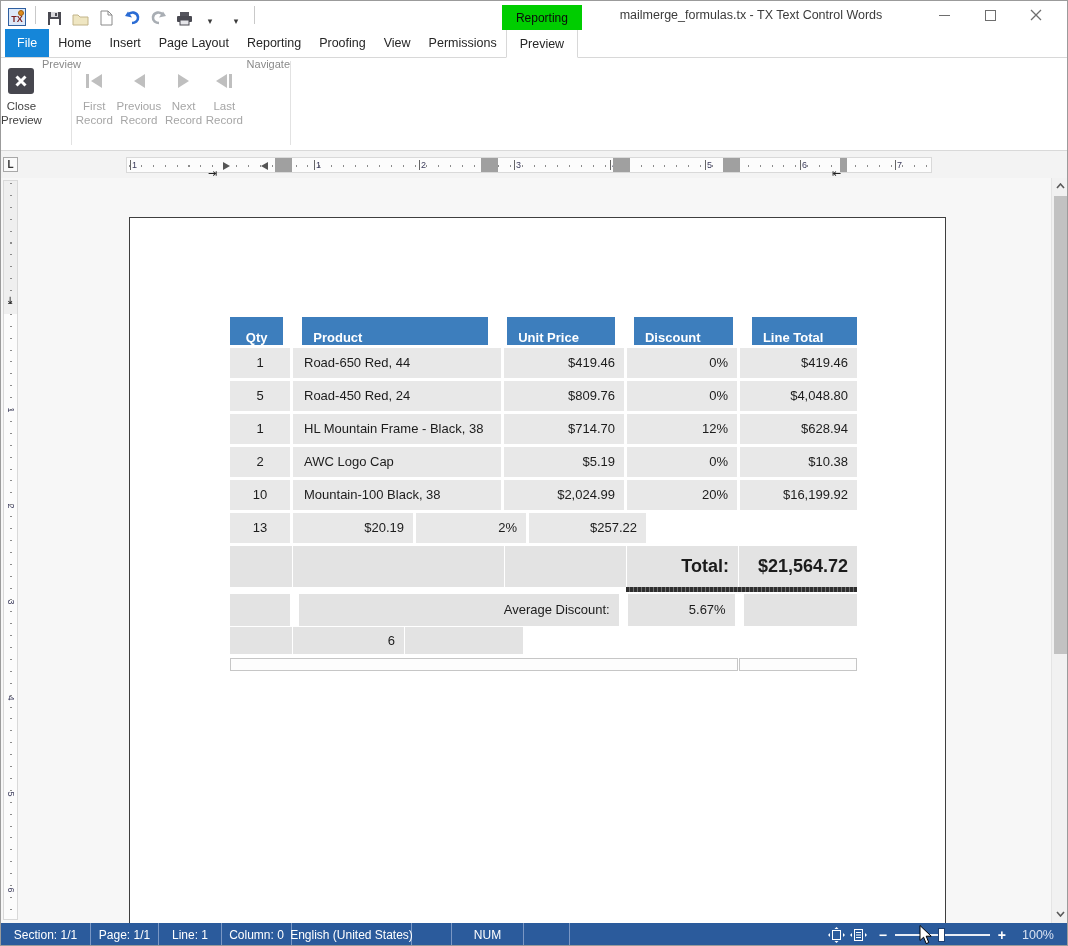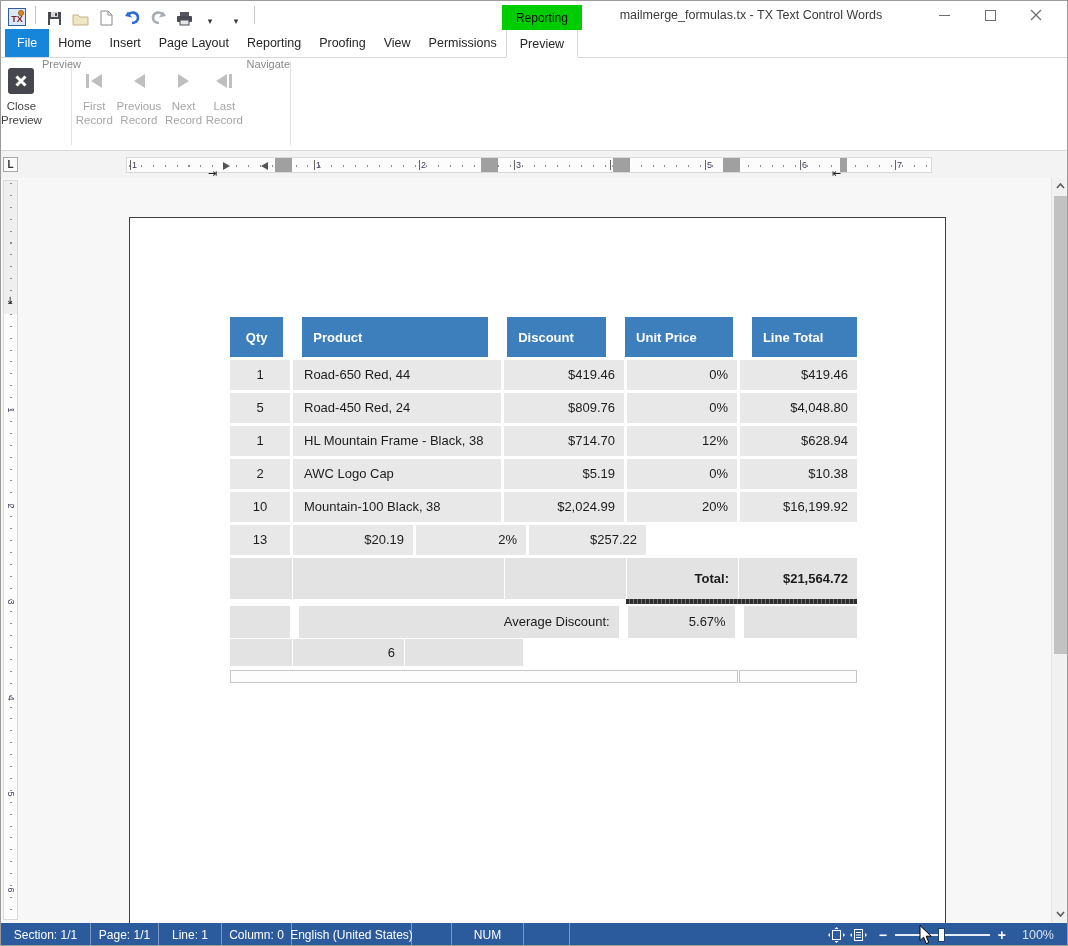--- a/index.html
+++ b/index.html
@@ -60,31 +60,31 @@
     background:repeating-linear-gradient(180deg, #8c8c8c 0 1px, transparent 1px 11.9px); }
   .v-num { position:absolute; left:0; width:13px; text-align:center; font-size:9px; color:#3c3c5c; transform:rotate(90deg); }
   .v-marker { position:absolute; left:2px; font-size:10px; color:#222; transform:rotate(90deg); }
 
   .page { position:absolute; left:128px; top:39px; width:817px; height:900px; background:#fff; border:1px solid #3f3f3f; }
 
   
   .doc-table { position:absolute; left:100px; top:99px; width:627px; font-size:13px; color:#1c1c1c; }
   .trow { display:flex; }
   .cell { overflow:hidden; white-space:nowrap; }
-  .thead { height:40px; margin-bottom:3px;gap:16px; }
+  .thead { height:28px; margin-bottom:3px;gap:16px; }
   .thead .cell { background:#3d7ebd; color:#fff; font-weight:bold; line-height:42px; }
   .tdata { height:30px; margin-bottom:3px; }
   .tdata .cell { background:#e8e8e8; line-height:30px; }
   .g3 { margin-right:3px; } .g1 { margin-right:1px; }
   .w-qty { width:60px; } .w-prod { width:208px; } .w-price { width:120px; } .w-disc { width:110px; } .w-tot { width:117px; margin-right:0; }
   .c-center { text-align:center; } .c-left { padding-left:11px; } .c-right { text-align:right; padding-right:9px; }
   .ttotal { height:41px; }
   .ttotal .cell { background:#e3e3e3; line-height:41px; }
   .ttotal .w-qty { width:62px; } .ttotal .w-prod { width:211px; } .ttotal .w-price { width:121px; } .ttotal .w-disc { width:111px; } .ttotal .w-tot { width:118px; }
-  .bold { font-weight:bold; font-size:13px; }
+  .bold { font-weight:bold; font-size:18px; }
   .tbar { height:5px; width:231px; margin-left:396px; margin-bottom:2px;
     background:repeating-linear-gradient(90deg, #2e2e2e 0 3px, #6e6e6e 3px 4px); }
   .tagg { margin-bottom:1px; }
   .tagg .cell { background:#e3e3e3; }
   .tagg.avg { height:32px;gap:8px; } .tagg.avg .cell { line-height:32px; }
   .tagg.cnt { height:27px; } .tagg.cnt .cell { line-height:27px; }
   .w-agg1 { width:62px; } .w-aggm { width:333px; } .w-aggv { width:111px; } .w-agg4 { width:118px; margin-right:0; }
   .tthin { height:13px; margin-top:4px; }
   .tthin .cell { background:#fdfdfd; border:1px solid #c6c6c6; }
   .w-thin1 { width:508px; } .w-thin2 { width:118px; margin-right:0; }
@@ -297,22 +297,22 @@
       <span class="v-num" style="top:608px;">5</span>
       <span class="v-num" style="top:704px;">6</span>
     </div>
 
     <div class="page">
       <div class="doc-table">
 
         <div class="trow thead">
           <div class="cell w-qty g3 c-center">Qty</div>
           <div class="cell w-prod g3 c-left">Product</div>
+          <div class="cell w-price g3 c-left">Unit Price</div>
           <div class="cell w-disc g3 c-left">Discount</div>
-          <div class="cell w-price g3 c-left">Unit Price</div>
           <div class="cell w-tot c-left">Line Total</div>
         </div>
 
         <div class="trow tdata">
           <div class="cell w-qty g3 c-center">1</div>
           <div class="cell w-prod g3 c-left">Road-650 Red, 44</div>
           <div class="cell w-price g3 c-right">$419.46</div>
           <div class="cell w-disc g3 c-right">0%</div>
           <div class="cell w-tot c-right">$419.46</div>
         </div>

